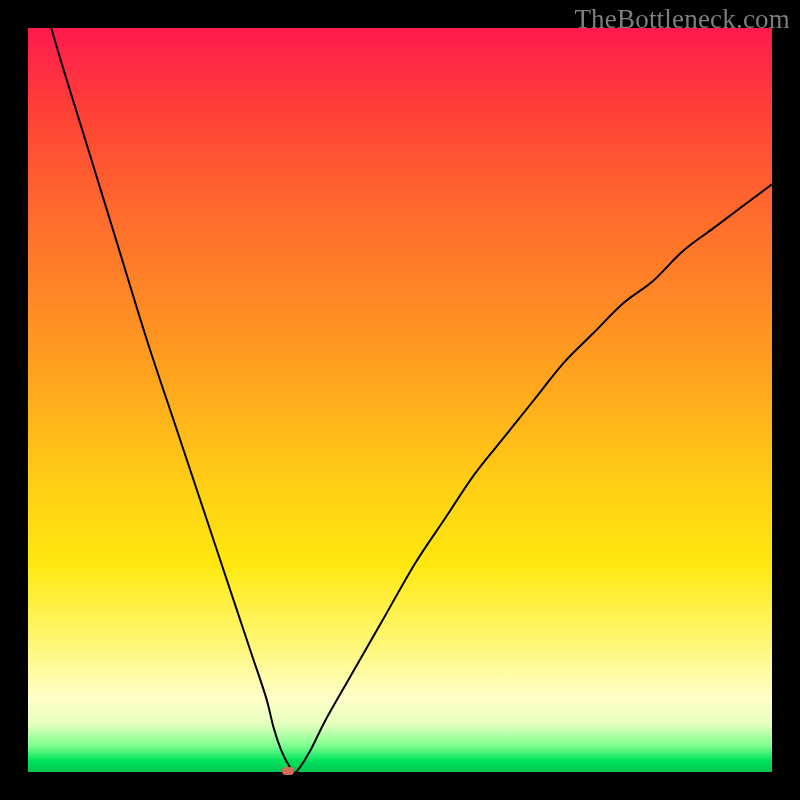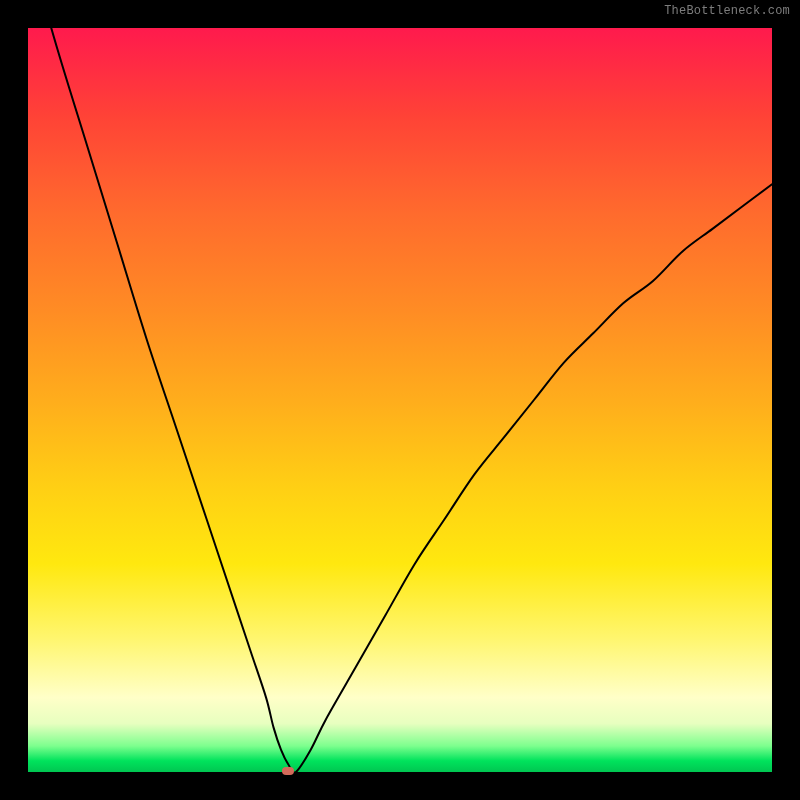--- a/index.html
+++ b/index.html
@@ -38,22 +38,22 @@
       #e7ffbf 93.5%,
       #7dff8e 96.5%,
       #00e35c 98.5%,
       #00c651 100%
     );
   }
   .watermark {
     position: absolute;
     top: 4px;
     right: 10px;
-    font-family: Liberation Mono, monospace;
-    font-size: 12px;
+    font-family: Liberation Serif, serif;
+    font-size: 27px;
     color: #7d7d7d;
     letter-spacing: 0.2px;
     user-select: none;
   }
   svg.curve {
     position: absolute;
     left: 0;
     top: 0;
     width: 744px;
     height: 744px;

